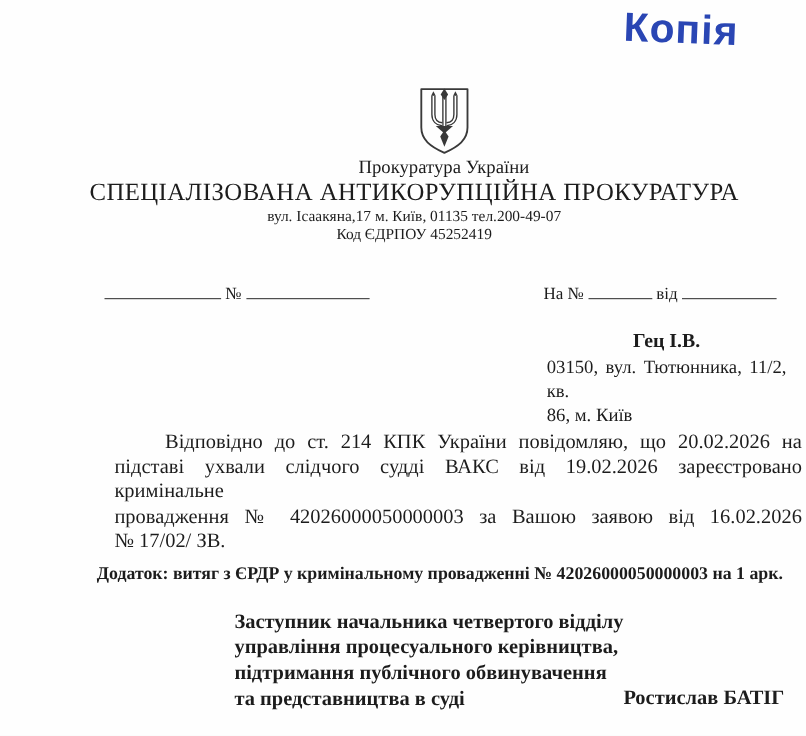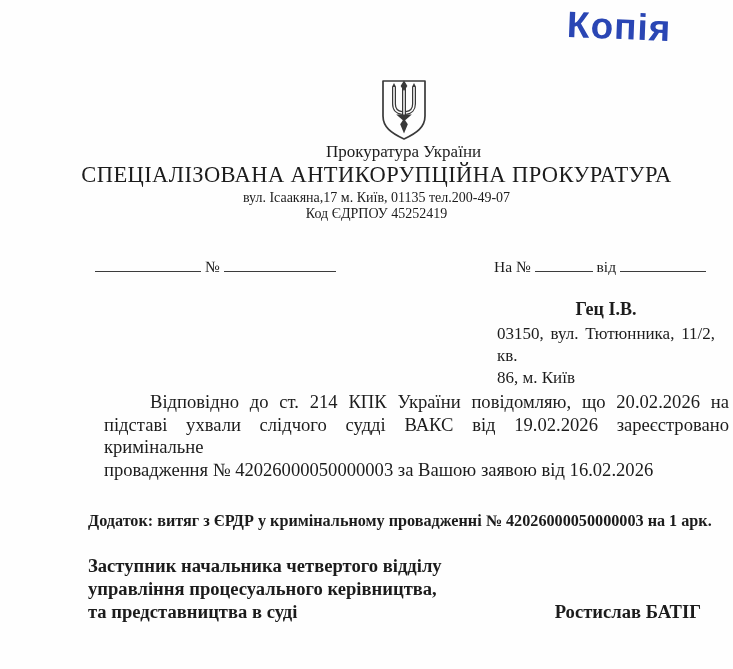--- a/index.html
+++ b/index.html
@@ -42,22 +42,22 @@
   
   .body-block { position:absolute; left:104px; top:391px; width:625px; }
   .body-block div { font-size:18.6px; line-height:22.6px; text-align:justify; text-align-last:justify; }
   .body-block div:first-child { text-indent:46px; }
   .body-block div:last-child  { text-align-last:left; }
 
   
   .attachment { position:absolute; left:88px; top:512px; width:635px; font-size:16.2px; line-height:19px;font-weight:bold; }
 
   
-  .signature { position:absolute; left:88px; top:554px; width:613px;
-               display:flex; justify-content:space-between; align-items:flex-end; }
+  .signature { position:absolute; left:100px; top:554px; width:613px;
+               display:flex; justify-content:flex-end; align-items:flex-end; }
   .sig-titles div { font-weight:700; font-size:18.6px; line-height:23.2px; }
   .sig-name { font-weight:700; font-size:18.6px; white-space:nowrap; padding-bottom:1px; }
 </style>
 </head>
 <body>
 
 <div class="page">
 
   <div class="stamp" style="color: rgb(42, 70, 180);">Копія</div>
 
@@ -108,26 +108,28 @@
     <div class="addr-lines">
         <div>03150, вул. Тютюнника, 11/2, кв.</div>
         <div>86, м. Київ</div>
       </div>
   </div>
 
   <div class="body-block">
       <div>Відповідно до ст. 214 КПК України повідомляю, що 20.02.2026 на</div>
       <div>підставі ухвали слідчого судді ВАКС від 19.02.2026 зареєстровано кримінальне</div>
       <div>провадження № 42026000050000003 за Вашою заявою від 16.02.2026</div>
+      <div>№ 17/02/ ЗВ.</div>
     </div>
 
   <div class="attachment">Додаток: витяг з ЄРДР у кримінальному провадженні № 42026000050000003 на 1 арк.</div>
 
   <div class="signature">
     <div class="sig-titles">
         <div>Заступник начальника четвертого відділу</div>
         <div>управління процесуального керівництва,</div>
+        <div>підтримання публічного обвинувачення</div>
         <div>та представництва в суді</div>
       </div>
     <div class="sig-name">Ростислав БАТІГ</div>
   </div>
 
 </div>
 
 </body></html>

